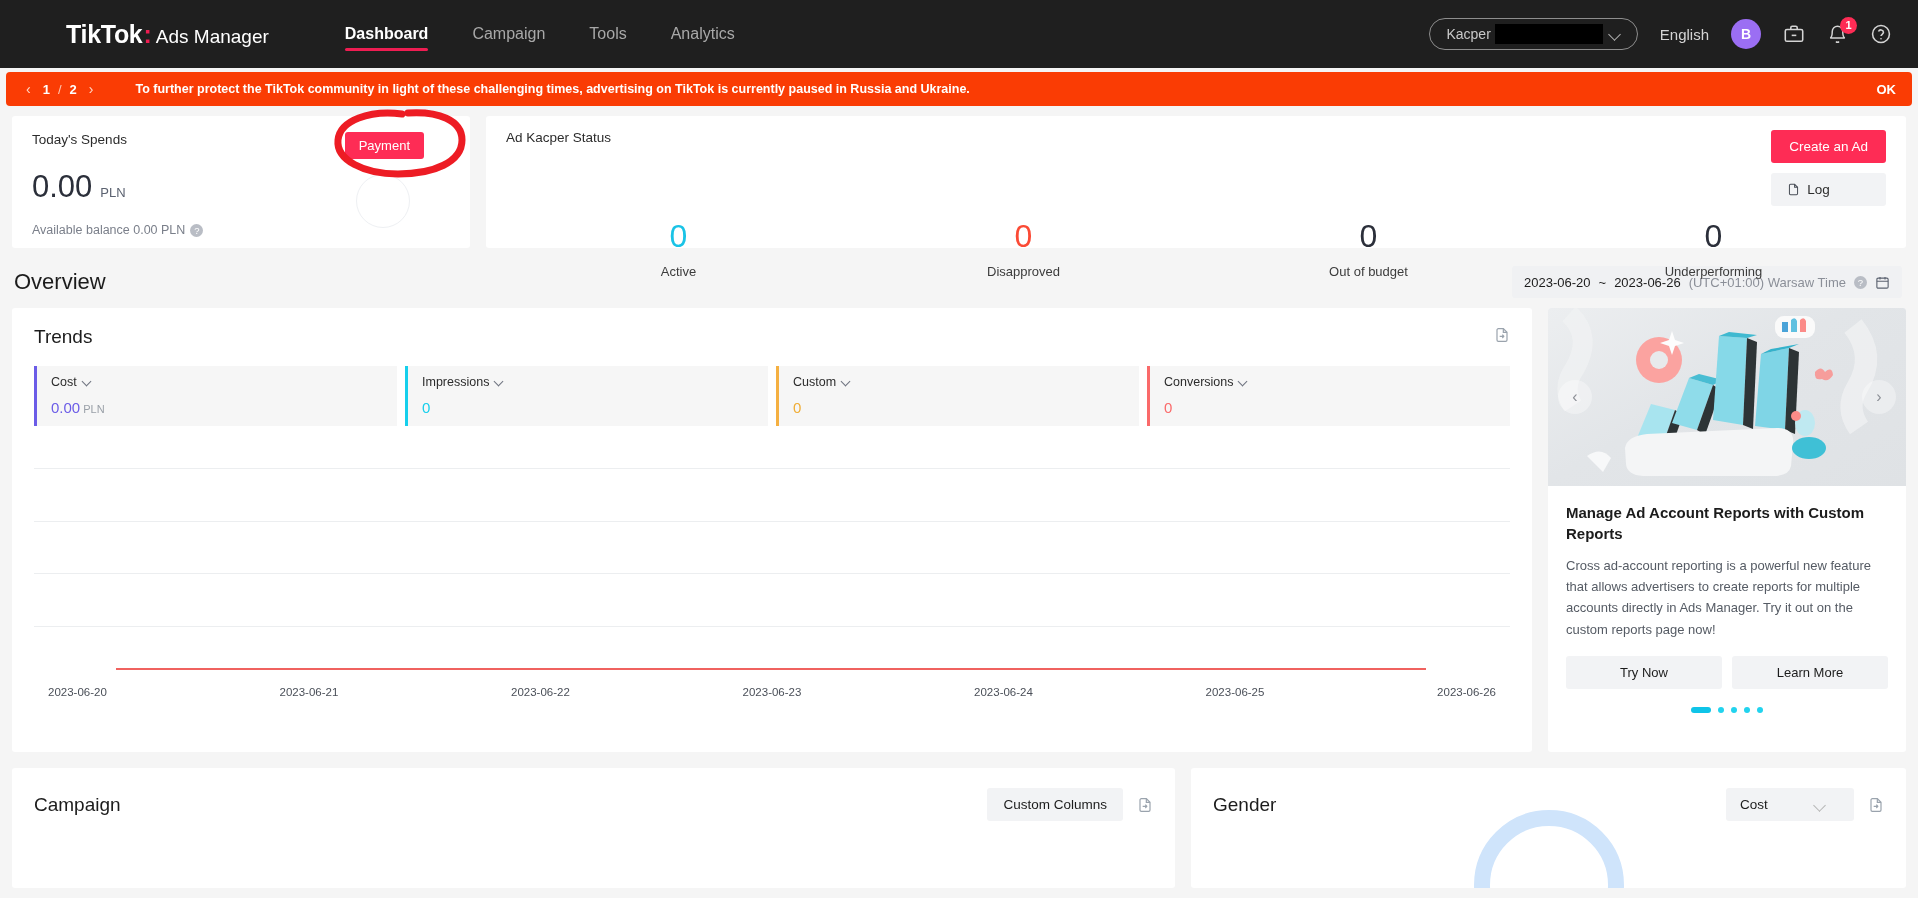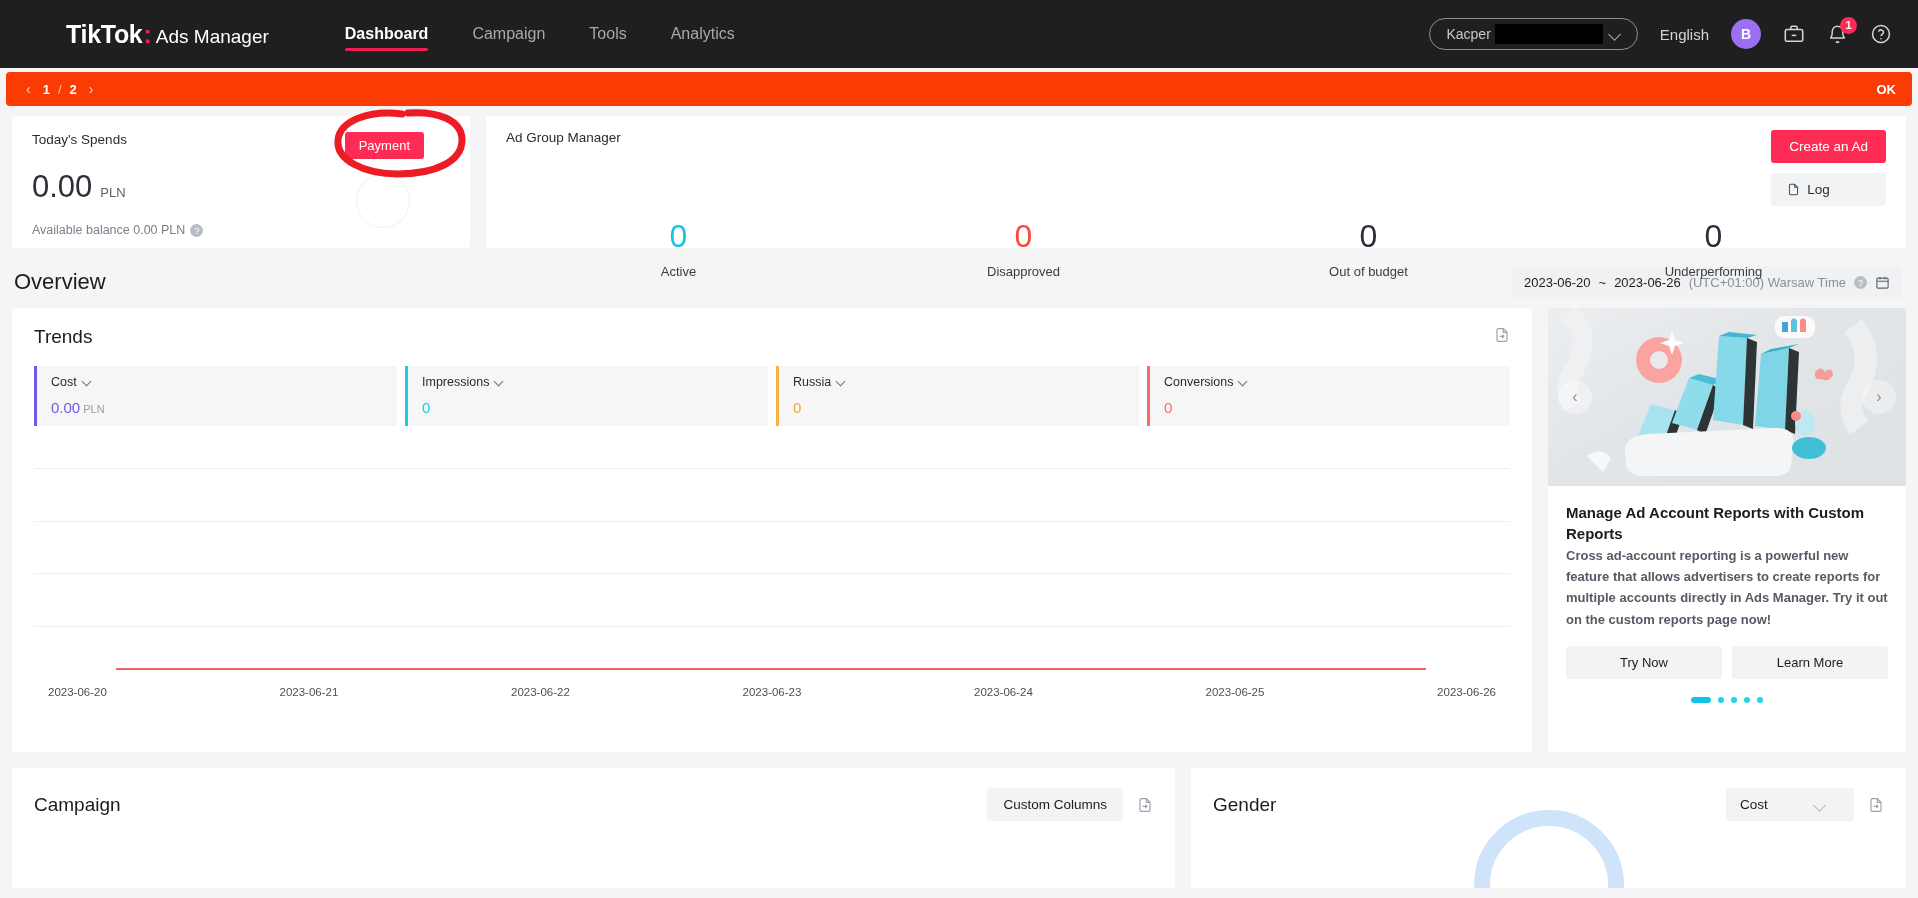--- a/index.html
+++ b/index.html
@@ -194,21 +194,21 @@
     display: flex; align-items: center; justify-content: center;
     color: #8d9097; font-size: 16px; cursor: pointer;
   }
   .ca-left { left: 10px; }
   .ca-right { right: 10px; }
   .promo-body { padding: 16px 18px 0 18px; }
   .promo-title {
     font-size: 15px; font-weight: bold; color: #1c1c1c; line-height: 1.42;
   }
   .promo-desc {
-    font-size: 13px; color: #555b64; line-height: 1.65;  font-weight: bold;
+    font-size: 13px; color: #555b64; line-height: 1.65; margin-top: 10px;
   }
   .promo-btns { display: flex; gap: 10px; margin-top: 16px; }
   .promo-btn {
     flex: 1; background: #f2f3f5; border: none; border-radius: 3px;
     font-size: 13px; color: #1c1c1c; padding: 9px 0; cursor: pointer;
   }
   .dots {
     display: flex; gap: 7px; justify-content: center;
     align-items: center; margin-top: 18px;
   }
@@ -299,20 +299,21 @@
   </div>
 
   <div class="banner">
     <div class="ban-nav">
       <span class="ban-arrow">‹</span>
       <span class="ban-page">1</span>
       <span class="ban-sep">/</span>
       <span class="ban-page">2</span>
       <span class="ban-arrow">›</span>
     </div>
+    <div class="ban-text">To further protect the TikTok community in light of these challenging times, advertising on TikTok is currently paused in Russia and Ukraine.</div>
     <div class="ban-ok">OK</div>
   </div>
 
   <div class="cards-row">
 
     <div class="card spends-card">
       <div class="card-label">Today's Spends</div>
       <div class="spend-amount">
         <span class="spend-num">0.00</span>
         <span class="spend-cur">PLN</span>
@@ -325,21 +326,21 @@
       <button class="pay-btn">Payment</button>
       <div class="ghost-circle"></div>
 
       <svg class="annot" viewBox="0 0 140 74">
         <path d="M72 6 C 40 2, 10 12, 8 32 C 6 52, 34 66, 68 66 C 104 66, 132 54, 132 32 C 132 12, 108 3, 78 5" fill="none" stroke="#ed1c24" stroke-width="7" stroke-linecap="round"></path>
       </svg>
     </div>
 
     <div class="card status-card">
       <div class="status-top">
-        <div class="card-label">Ad Group Manager</div>
+        <div class="card-label">Ad Kacper Status</div>
         <div class="status-actions">
           <button class="btn-create">Create an Ad</button>
           <button class="btn-log">
             <svg width="13" height="15" viewBox="0 0 24 24" fill="none" stroke="#4a4f58" stroke-width="1.9">
               <path d="M14 2.5H6.5a2 2 0 0 0-2 2v15a2 2 0 0 0 2 2h11a2 2 0 0 0 2-2V8z"></path>
               <path d="M14 2.5V8h5.5"></path>
             </svg>
             <span>Log</span>
           </button>
         </div>
@@ -403,21 +404,21 @@
         </div>
         <div class="metric" style="--c: #16cfec; border-left: 3px solid rgb(22, 207, 236);">
           <div class="m-name">
             <span>Impressions</span>
             <span class="m-chev"></span>
           </div>
           <div class="m-val" style="color:#16cfec">0</div>
         </div>
         <div class="metric" style="--c: #f5b041; border-left: 3px solid rgb(245, 176, 65);">
           <div class="m-name">
-            <span>Russia</span>
+            <span>Custom</span>
             <span class="m-chev"></span>
           </div>
           <div class="m-val" style="color:#f0ad35">0</div>
         </div>
         <div class="metric" style="--c: #fa6a6a; border-left: 3px solid rgb(250, 106, 106);">
           <div class="m-name">
             <span>Conversions</span>
             <span class="m-chev"></span>
           </div>
           <div class="m-val" style="color:#fa6a6a">0</div>

